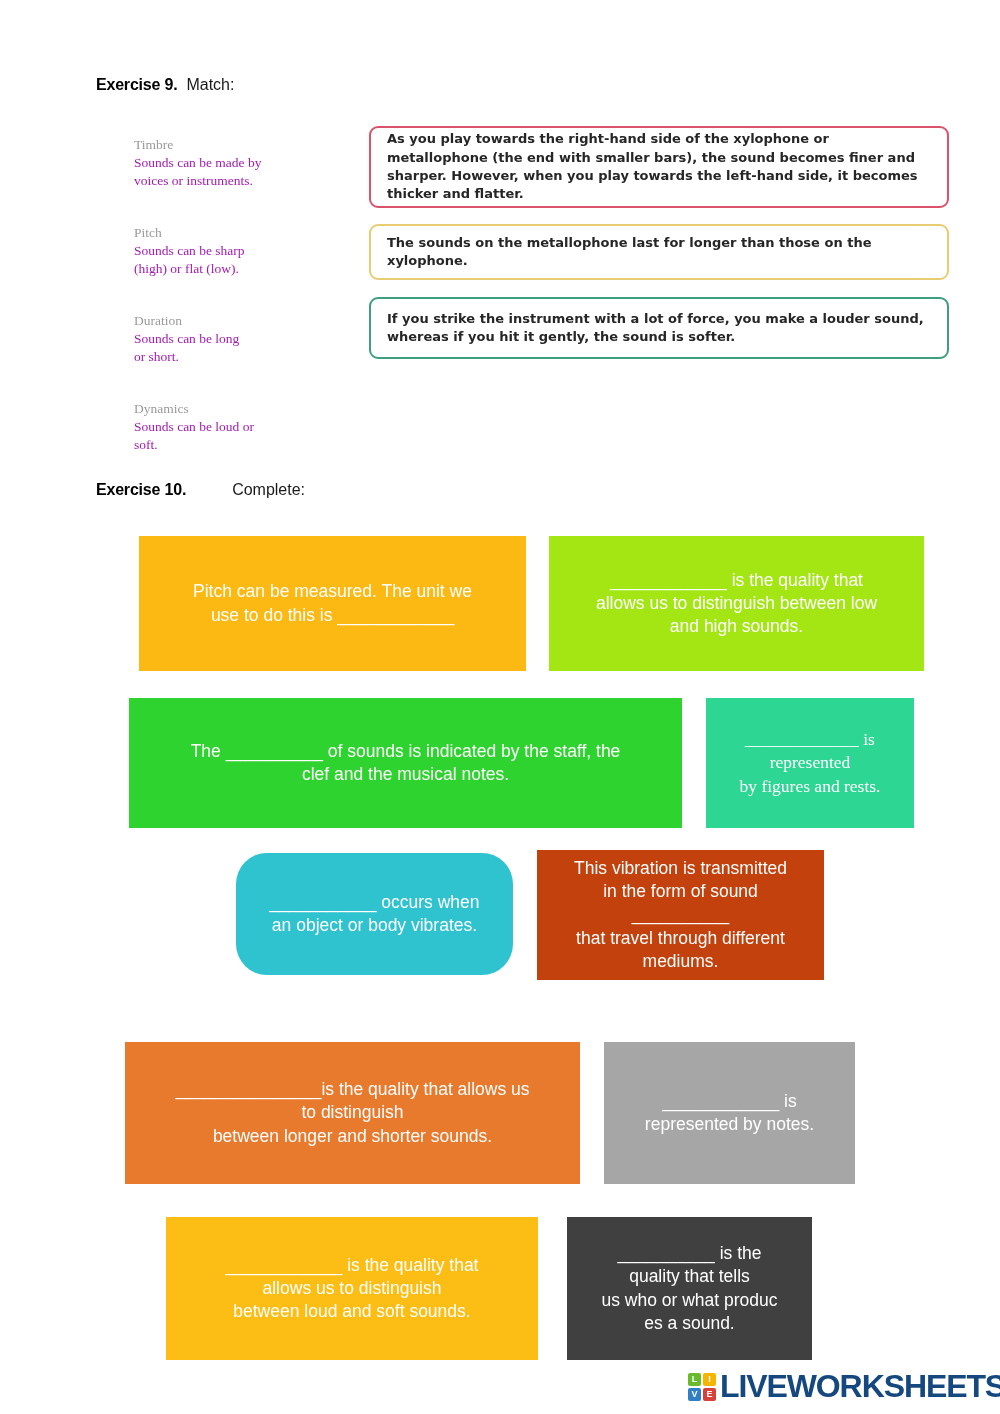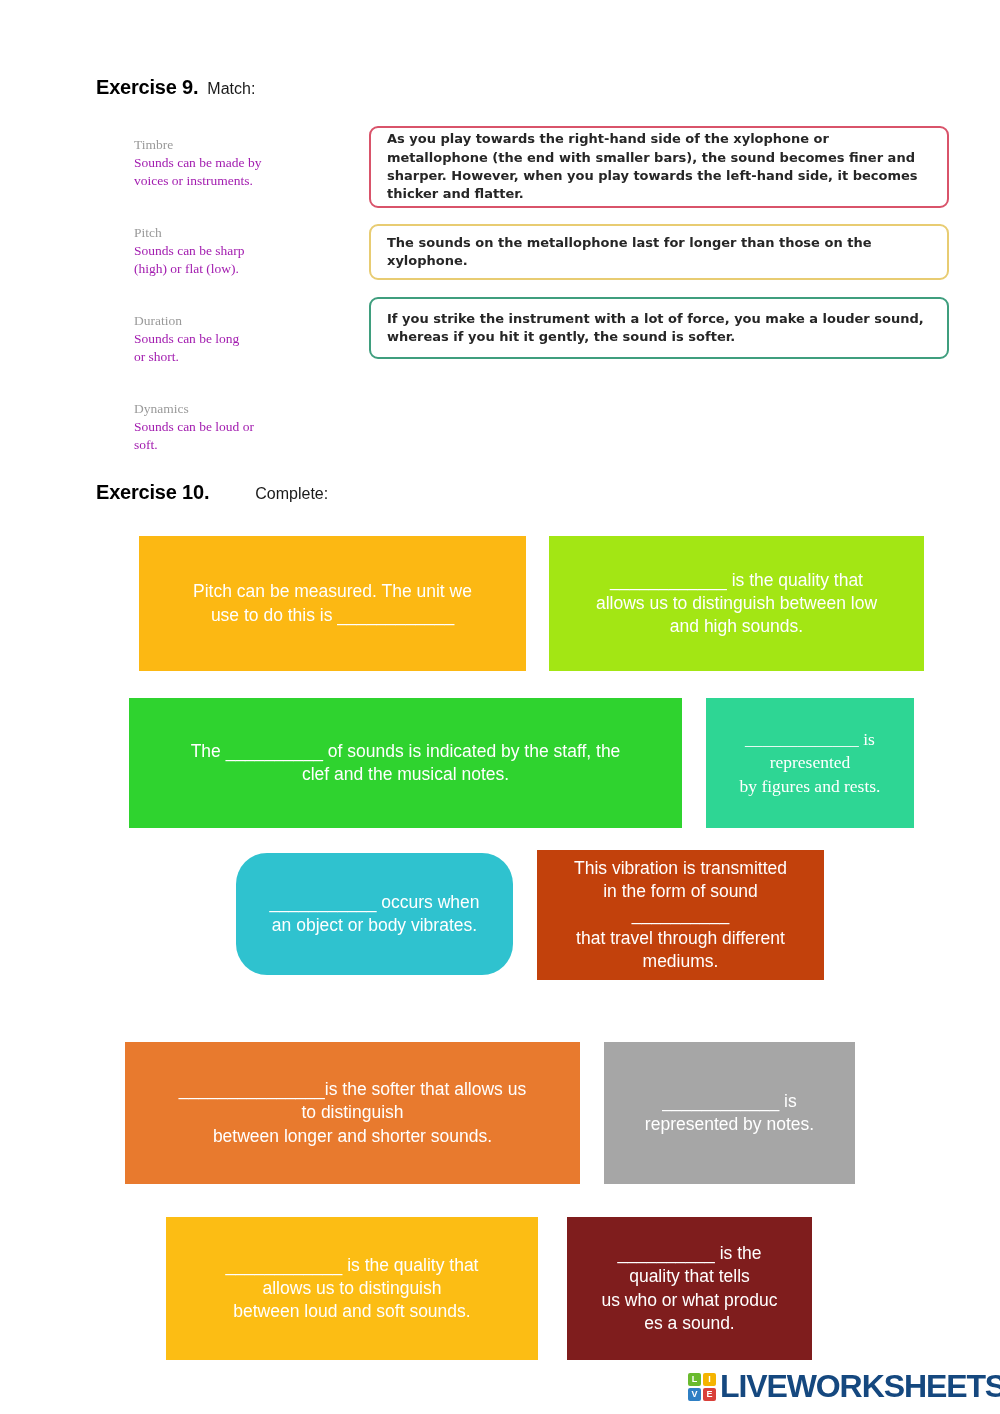--- a/index.html
+++ b/index.html
@@ -14,21 +14,21 @@
   }
 
   
   .ex-heading {
     position: absolute;
     white-space: nowrap;
     display: flex;
     align-items: baseline;
   }
   .ex-heading .ex-label {
-    font-size: 20px;
+    font-size: 16px;
     font-weight: bold;
     color: #000000;
     letter-spacing: -0.2px;
   }
   .ex-heading .ex-instr {
     font-size: 16px;
     font-weight: normal;
     color: #1a1a1a;
   }
   #ex9-heading { left: 96px; top: 76px; }
@@ -243,34 +243,34 @@
 an object or body vibrates.</span>
   </div>
   <div class="fill-box" id="fill-box-5" style="background-color: #c2410c;">
     <span>This vibration is transmitted
 in the form of sound
 __________
 that travel through different
 mediums.</span>
   </div>
   <div class="fill-box" id="fill-box-6" style="background-color: rgb(232, 122, 46);">
-    <span>_______________is the softer that allows us
+    <span>_______________is the quality that allows us
 to distinguish
 between longer and shorter sounds.</span>
   </div>
   <div class="fill-box" id="fill-box-7" style="background-color: rgb(166, 166, 166);">
     <span>____________  is
 represented by notes.</span>
   </div>
   <div class="fill-box" id="fill-box-8" style="background-color: rgb(252, 189, 20);">
     <span>____________ is the quality that
 allows us to distinguish
 between loud and soft sounds.</span>
   </div>
-  <div class="fill-box" id="fill-box-9" style="background-color: #7f1d1d;">
+  <div class="fill-box" id="fill-box-9" style="background-color: #404040;">
     <span>__________ is the
 quality that tells
 us who or what produc
 es a sound.</span>
   </div>
 </div>
 
 <div id="lw-logo">
   <div id="lw-mark">
     <span class="c-l">L</span>

